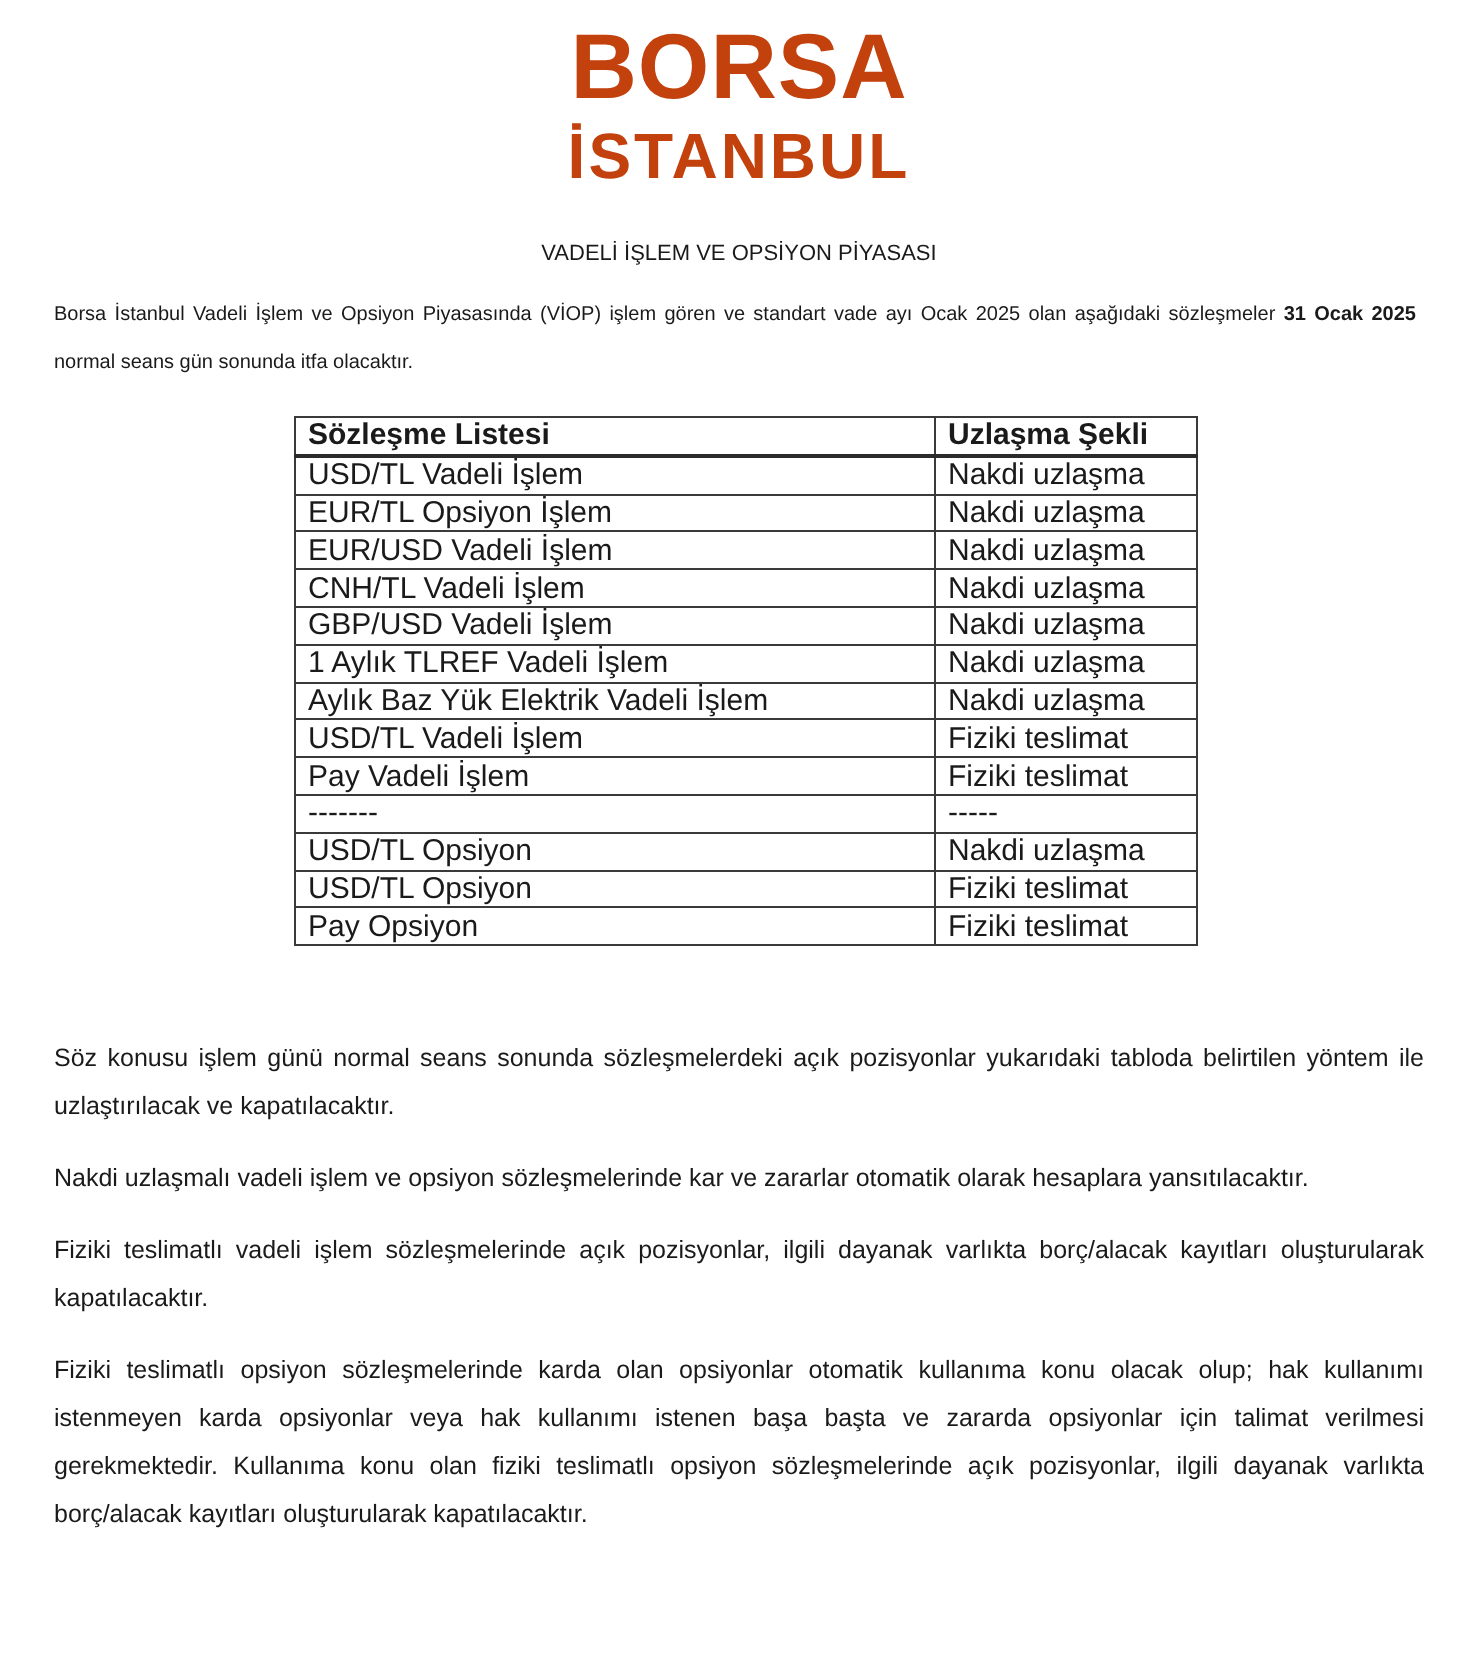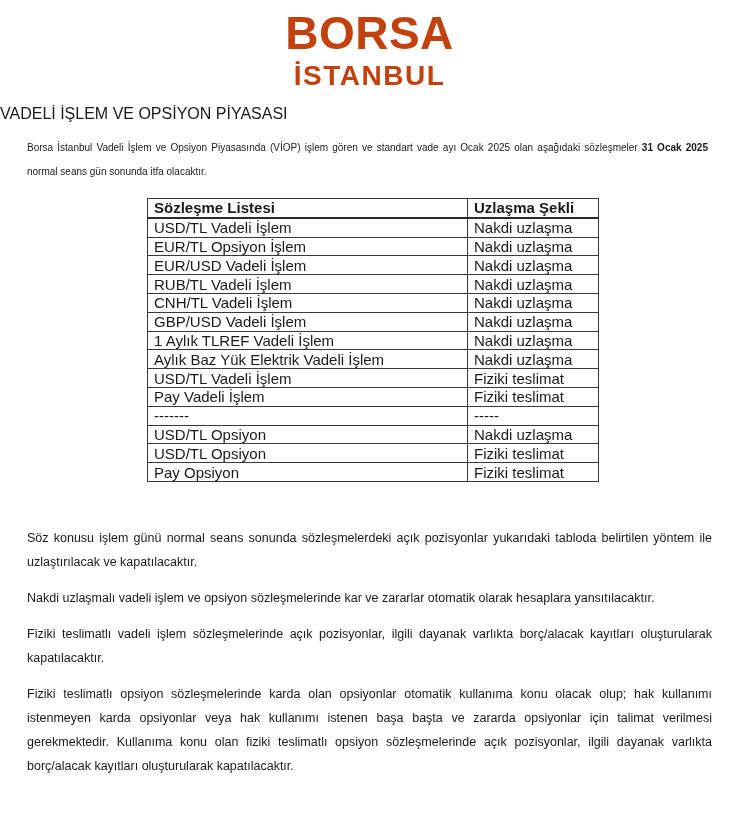--- a/index.html
+++ b/index.html
@@ -9,26 +9,26 @@
     font-family: "Liberation Sans", sans-serif;
     color: #1a1a1a;
     overflow: hidden;
     position: relative;
   }
   .logo { padding-top: 10px; text-align: center; line-height: 1; }
   .logo-borsa {
     font-size: 46px; font-weight: 700; letter-spacing: 0.5px;
   }
   .logo-istanbul {
-    font-size: 28px; font-weight: 700; letter-spacing: 1.5px;
+    font-size: 32px; font-weight: 700; letter-spacing: 1.5px;
     margin-top: 6px;
   }
   .doc-title {
-    margin-top: 15px; 
-    font-size: 16px; font-weight: 400; color: #1a1a1a;
+    margin-top: 27px; text-align: center;
+    font-size: 11px; font-weight: 400; color: #1a1a1a;
   }
   .content { margin: 0 27px; }
   .section-heading {
     margin: 22px 0 0 0; font-size: 12.5px; font-weight: 700;
   }
   .intro {
     margin: 13px 4px 0 0; font-size: 10px; line-height: 24px;
     text-align: justify;
   }
   .table-wrap { margin-top: 14px; padding-left: 120px; }
@@ -82,24 +82,20 @@
             </tr>
             <tr>
               <td>EUR/TL Opsiyon İşlem</td>
               <td>Nakdi uzlaşma</td>
             </tr>
             <tr>
               <td>EUR/USD Vadeli İşlem</td>
               <td>Nakdi uzlaşma</td>
             </tr>
             <tr>
-              <td>RUB/TL Vadeli İşlem</td>
-              <td>Nakdi uzlaşma</td>
-            </tr>
-            <tr>
               <td>CNH/TL Vadeli İşlem</td>
               <td>Nakdi uzlaşma</td>
             </tr>
             <tr>
               <td>GBP/USD Vadeli İşlem</td>
               <td>Nakdi uzlaşma</td>
             </tr>
             <tr>
               <td>1 Aylık TLREF Vadeli İşlem</td>
               <td>Nakdi uzlaşma</td>

